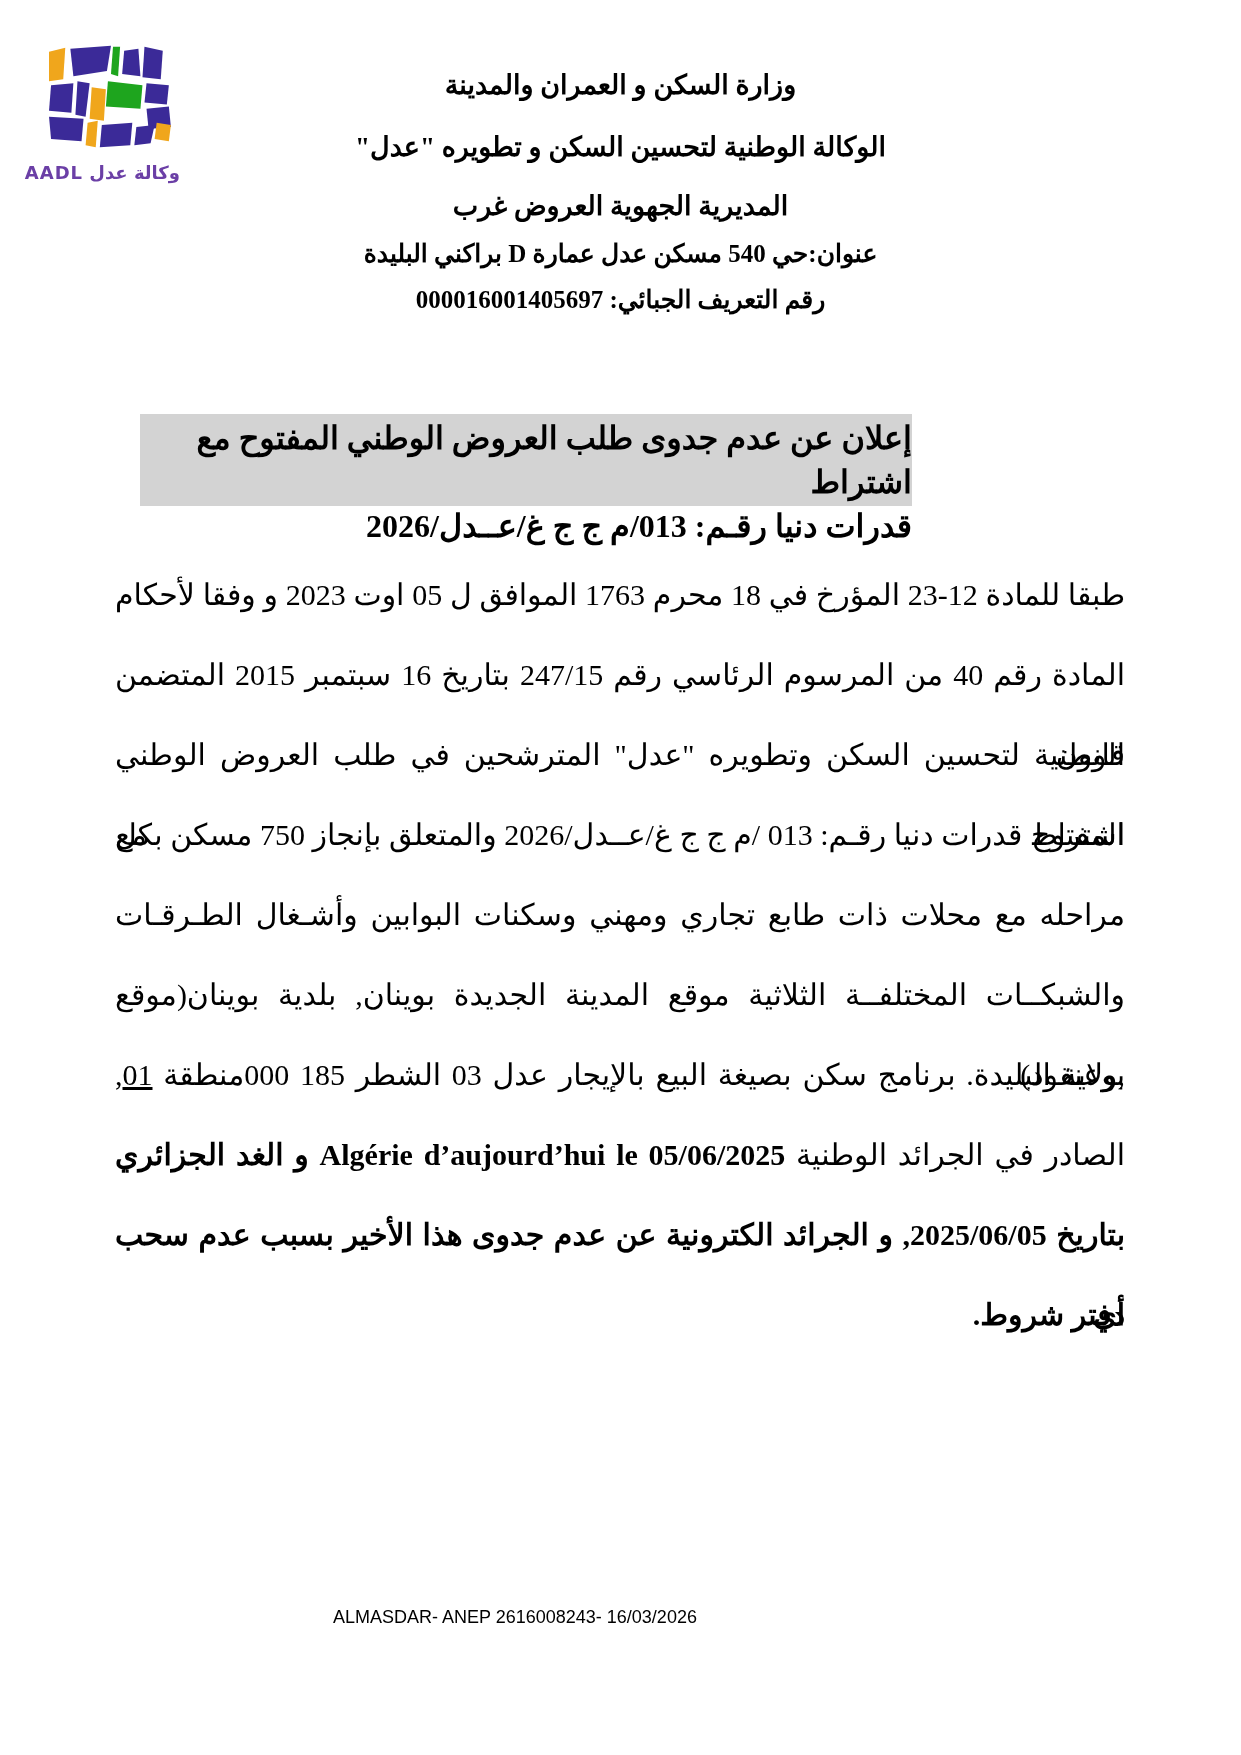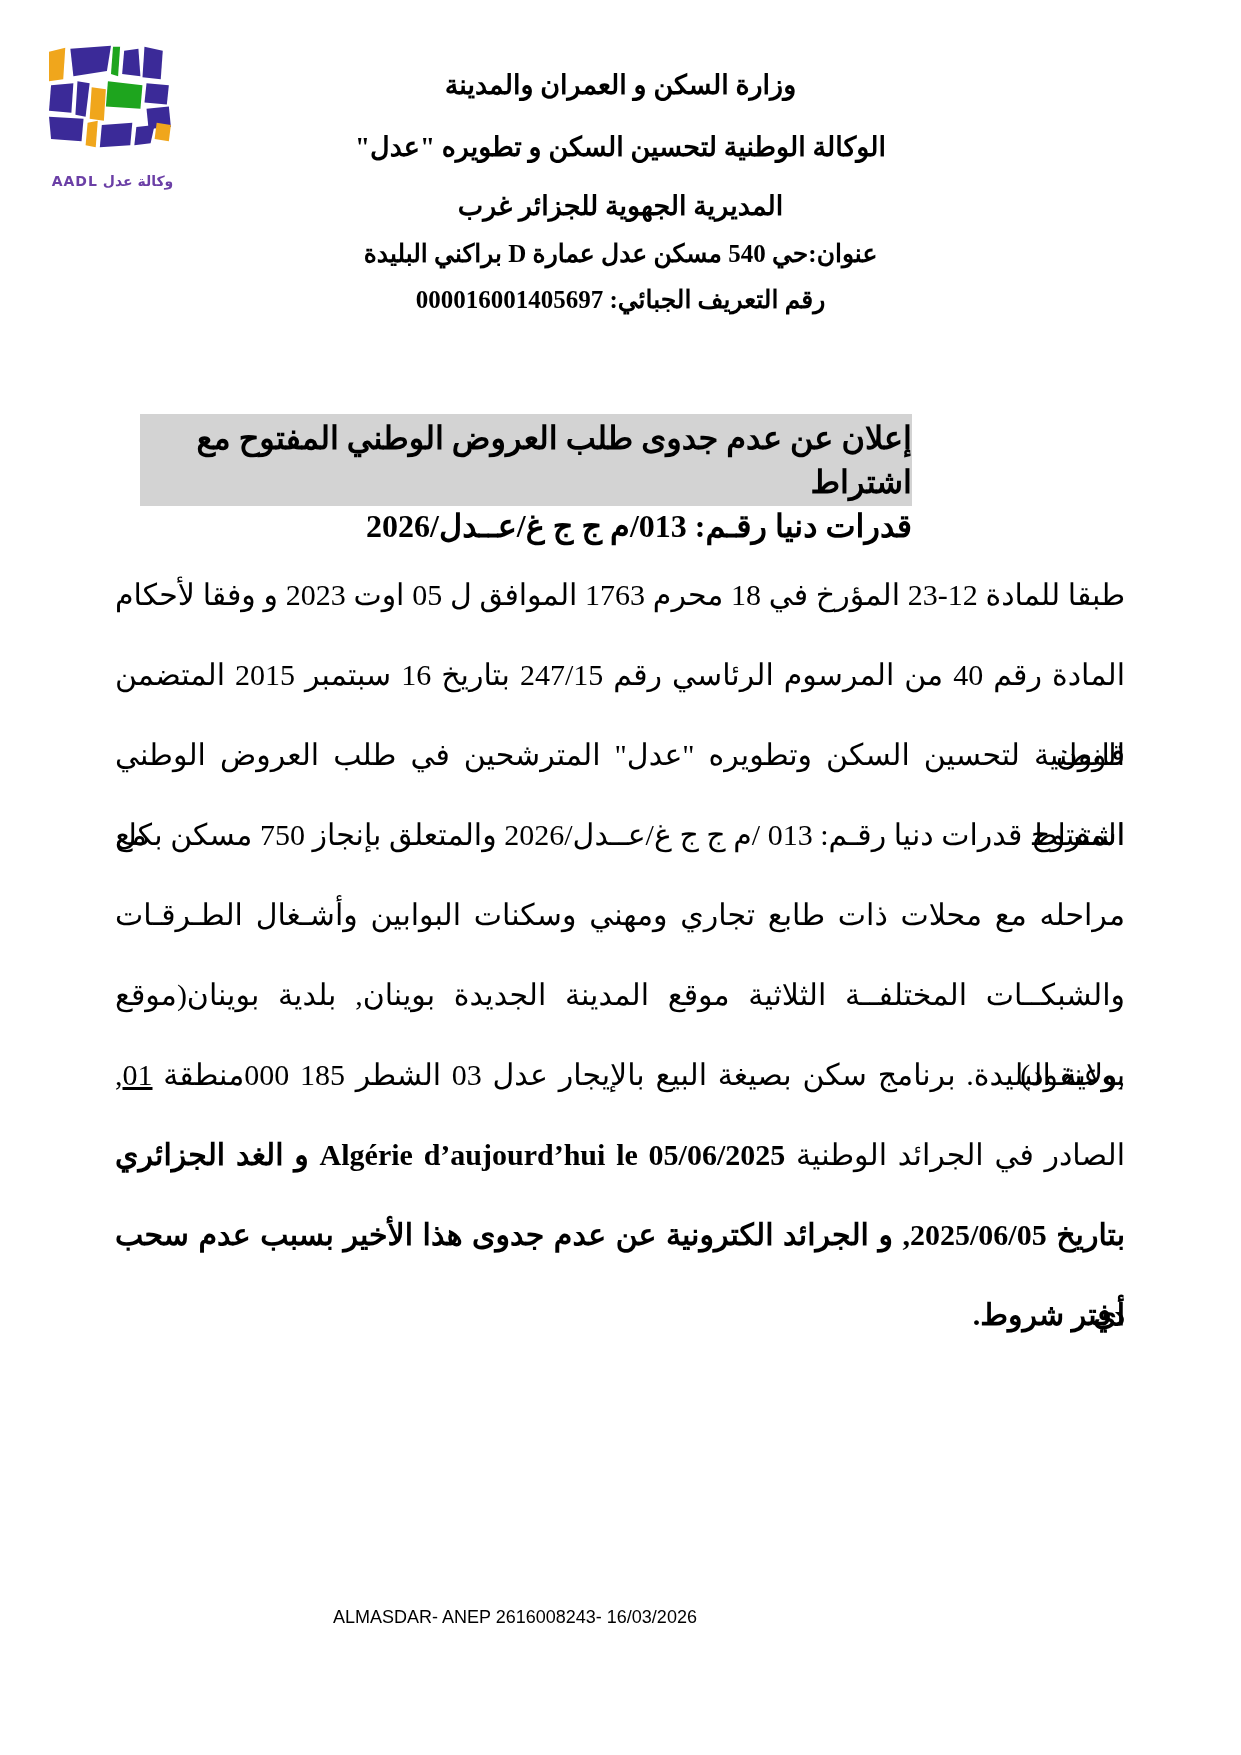--- a/index.html
+++ b/index.html
@@ -11,24 +11,24 @@
     background:#ffffff;
     font-family:"Liberation Serif","DejaVu Serif",serif;
     color:#000;
     overflow:hidden;
   }
 
   
   .logo { position:absolute; left:45px; top:45px; width:135px; text-align:center; }
   .logo svg { display:block; width:130px; height:108px; margin:0 auto; }
   .logo-wordmark {
-    margin-top:20px;
+    margin-top:9px;
     direction:rtl;
     font-family:"DejaVu Sans","Liberation Sans",sans-serif;
-    font-size:14px; font-weight:bold;
+    font-size:18px; font-weight:bold;
     color:#6b3fa6;
     letter-spacing:1px;
     white-space:nowrap;
   }
 
   
   .header { position:absolute; left:0; right:0; top:70px; text-align:center; direction:rtl; font-weight:bold; }
   .hline  { font-size:27px; line-height:1.15; }
   .hline.h0 { margin-bottom:31px; }
   .hline.h1 { margin-bottom:28px; }
@@ -93,21 +93,21 @@
         <polygon points="87,80 105,78 101,96 85,98" fill="#3b2a98"></polygon>
         <polygon points="107,76 121,78 119,94 105,92" fill="#f0a61c"></polygon>
       </g>
     </svg>
     <div class="logo-wordmark"><span>وكالة عدل</span> <span>AADL</span></div>
   </div>
 
   <div class="header">
     <div class="hline h0">وزارة السكن و العمران والمدينة</div>
     <div class="hline h1">الوكالة الوطنية لتحسين السكن و تطويره "عدل"</div>
-    <div class="hline h2">المديرية الجهوية للجزائر غرب</div>
+    <div class="hline h2">المديرية الجهوية العروض غرب</div>
     <div class="hline h3">عنوان:حي 540 مسكن عدل عمارة D براكني البليدة</div>
     <div class="hline h4">رقم التعريف الجبائي:  000016001405697</div>
   </div>
 
   <div class="title-box">
     <div>إعلان عن عدم جدوى  طلب العروض الوطني المفتوح مع اشتراط</div>
     <div>قدرات دنيا رقـم:  013/م ج ج غ/عــدل/2026</div>
   </div>
 
   <div class="body-par">

